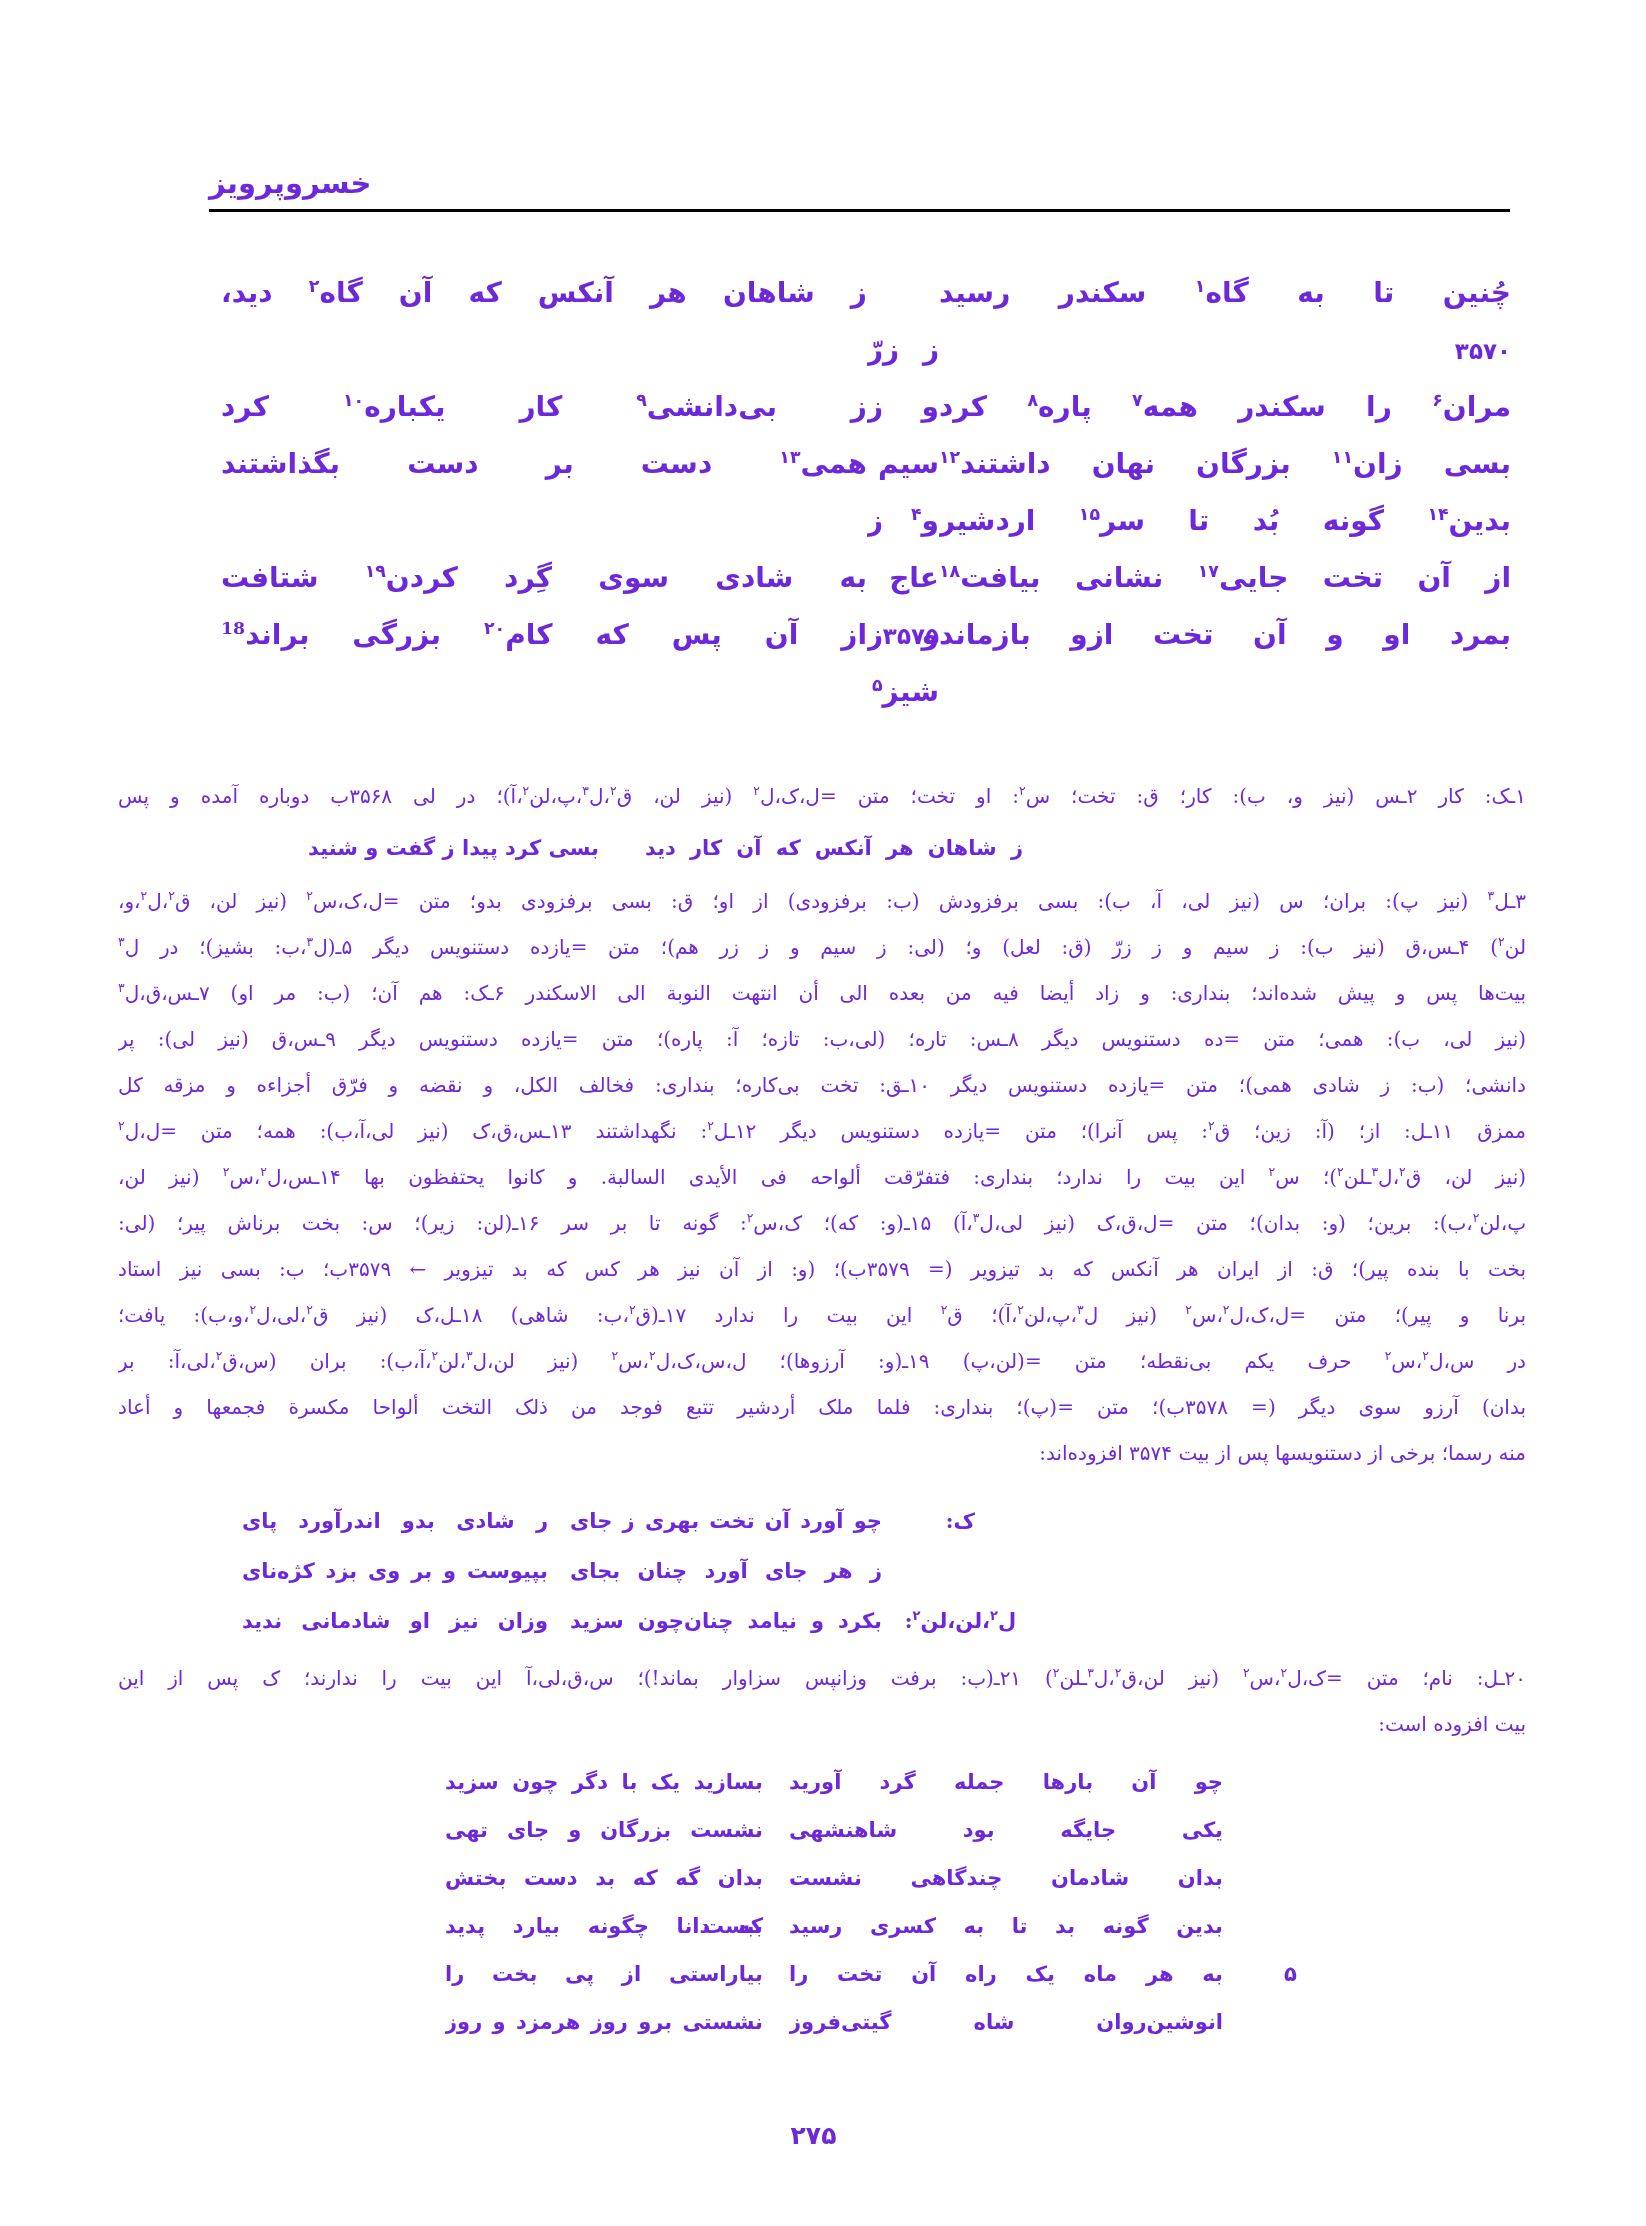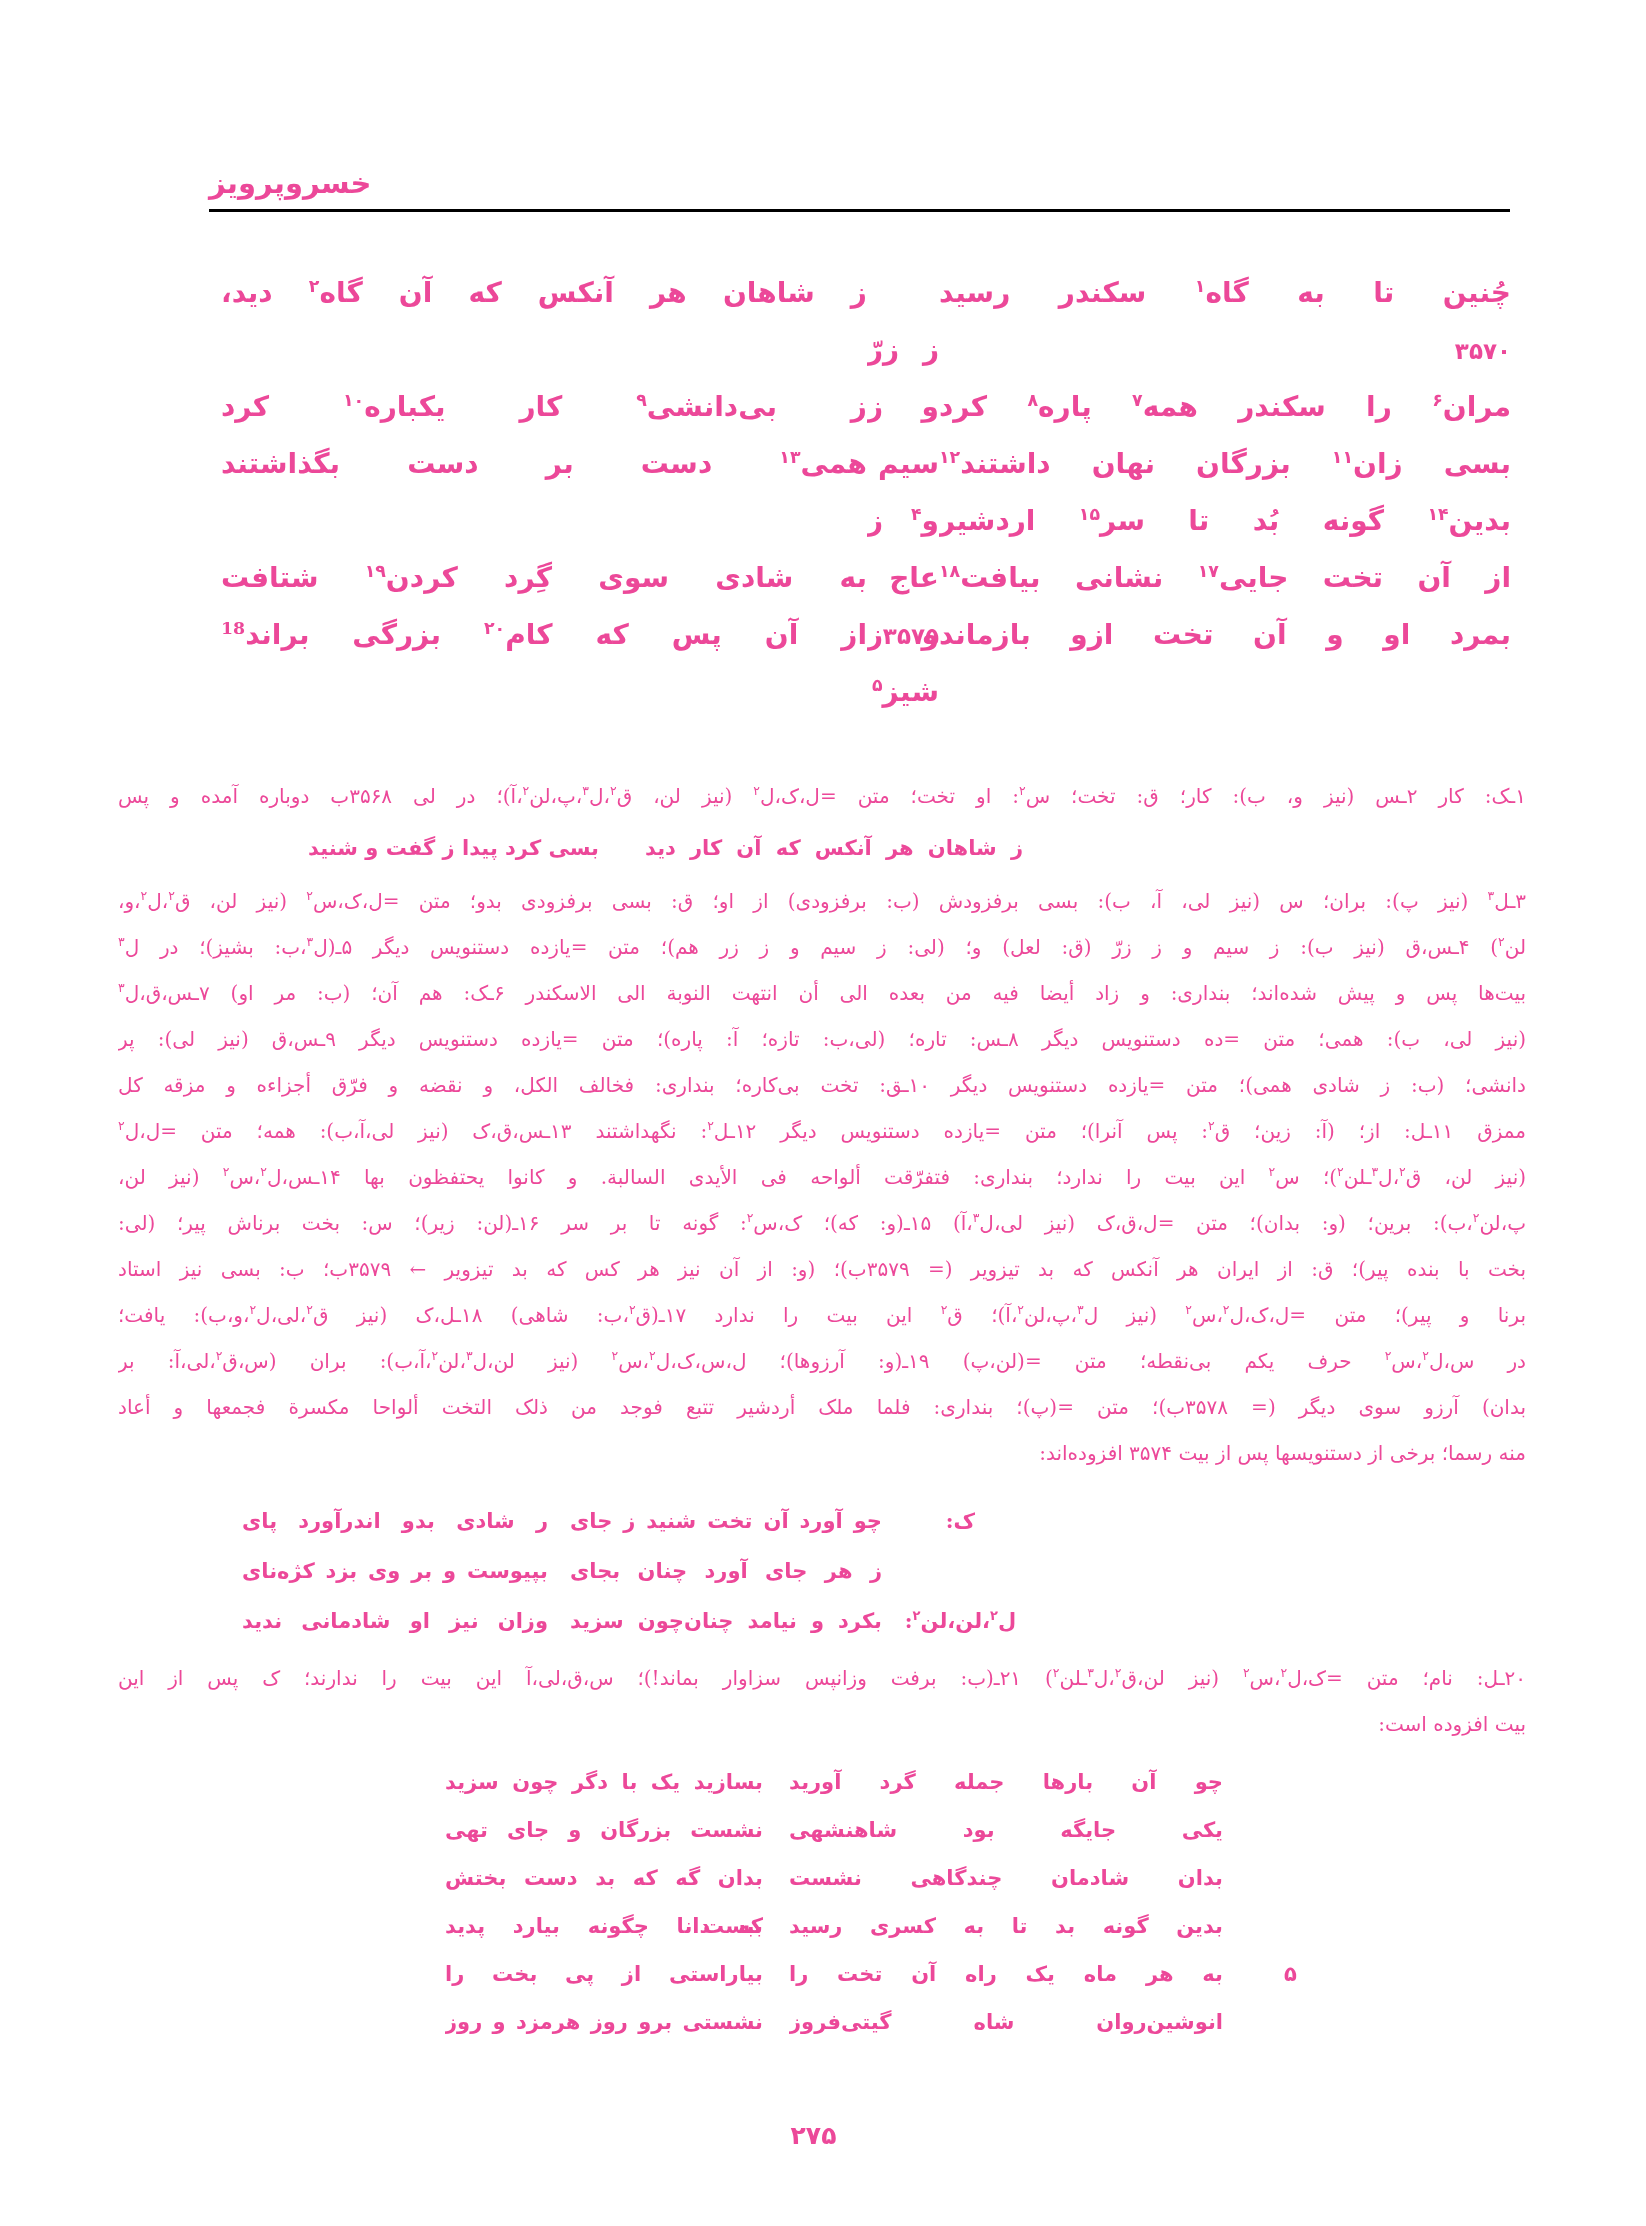--- a/index.html
+++ b/index.html
@@ -1,17 +1,17 @@
 <!DOCTYPE html>
 <html lang="fa" dir="rtl" style="font-size:14.8px"><head>
 <meta charset="utf-8">
 <style>
   html,body{margin:0;padding:0;background:#ffffff;}
   .page{
-    position:relative;width:1647px;height:2226px;background:#fff;color:#ec4899;
+    position:relative;width:1647px;height:2226px;background:#fff;color:#6d28d9;
     direction:rtl;font-family:"DejaVu Serif","DejaVu Sans",serif;overflow:hidden;
   }
   sup{font-size:0.62em;line-height:0;vertical-align:super;}
   .title{position:absolute;top:166px;left:210px;font-size:29px;font-weight:bold;letter-spacing:0.9px;}
   .rule{position:absolute;top:209px;left:210px;width:1301px;height:2.8px;background:#000;}
   
   .poem{position:absolute;top:264px;right:135px;width:1292px;}
   .poem-row{display:grid;grid-template-columns:572px 72px 646px;align-items:baseline;
     height:57px;line-height:57px;font-size:28px;font-weight:bold;}
   .j{text-align:justify;text-align-last:justify;overflow:hidden;}
@@ -97,21 +97,21 @@
         <div class="app-line">پ،لن<sup>۲</sup>،ب): برین؛ (و: بدان)؛ متن =ل،ق،ک (نیز لی،ل<sup>۳</sup>،آ)   ۱۵ـ(و: که)؛ ک،س<sup>۲</sup>: گونه تا بر سر   ۱۶ـ(لن: زیر)؛ س: بخت برناش پیر؛ (لی:</div>
         <div class="app-line">بخت با بنده پیر)؛ ق: از ایران هر آنکس که بد تیزویر (= ۳۵۷۹ب)؛ (و: از آن نیز هر کس که بد تیزویر ← ۳۵۷۹ب؛ ب: بسی نیز استاد</div>
         <div class="app-line">برنا و پیر)؛ متن =ل،ک،ل<sup>۲</sup>،س<sup>۲</sup> (نیز ل<sup>۳</sup>،پ،لن<sup>۲</sup>،آ)؛ ق<sup>۲</sup> این بیت را ندارد   ۱۷ـ(ق<sup>۲</sup>،ب: شاهی)   ۱۸ـل،ک (نیز ق<sup>۲</sup>،لی،ل<sup>۲</sup>،و،ب): یافت؛</div>
         <div class="app-line">در س،ل<sup>۲</sup>،س<sup>۲</sup> حرف یکم بی‌نقطه؛ متن =(لن،پ)   ۱۹ـ(و: آرزوها)؛ ل،س،ک،ل<sup>۲</sup>،س<sup>۲</sup> (نیز لن،ل<sup>۳</sup>،لن<sup>۲</sup>،آ،ب): بران (س،ق<sup>۲</sup>،لی،آ: بر</div>
         <div class="app-line">بدان) آرزو سوی دیگر (= ۳۵۷۸ب)؛ متن =(پ)؛ بنداری: فلما ملک أردشیر تتبع فوجد من ذلک التخت ألواحا مکسرة فجمعها و أعاد</div>
         <div class="app-line short">منه رسما؛ برخی از دستنویسها پس از بیت ۳۵۷۴ افزوده‌اند:</div>
       </div>
     <div id="q2" class="qA">
         <div class="qA-row">
           <span class="qlab">ک:</span>
-          <span class="j">چو آورد آن تخت شنید ز جای</span>
+          <span class="j">چو آورد آن تخت بهری ز جای</span>
           <span class="j">ر شادی بدو اندرآورد پای</span>
         </div>
         <div class="qA-row">
           <span class="qlab"></span>
           <span class="j">ز هر جای آورد چنان بجای</span>
           <span class="j">بپیوست و بر وی بزد کژه‌نای</span>
         </div>
         <div class="qA-row">
           <span class="qlab">ل<sup>۲</sup>،لن،لن<sup>۲</sup>:</span>
           <span class="j">بکرد و نیامد چنان‌چون سزید</span>

